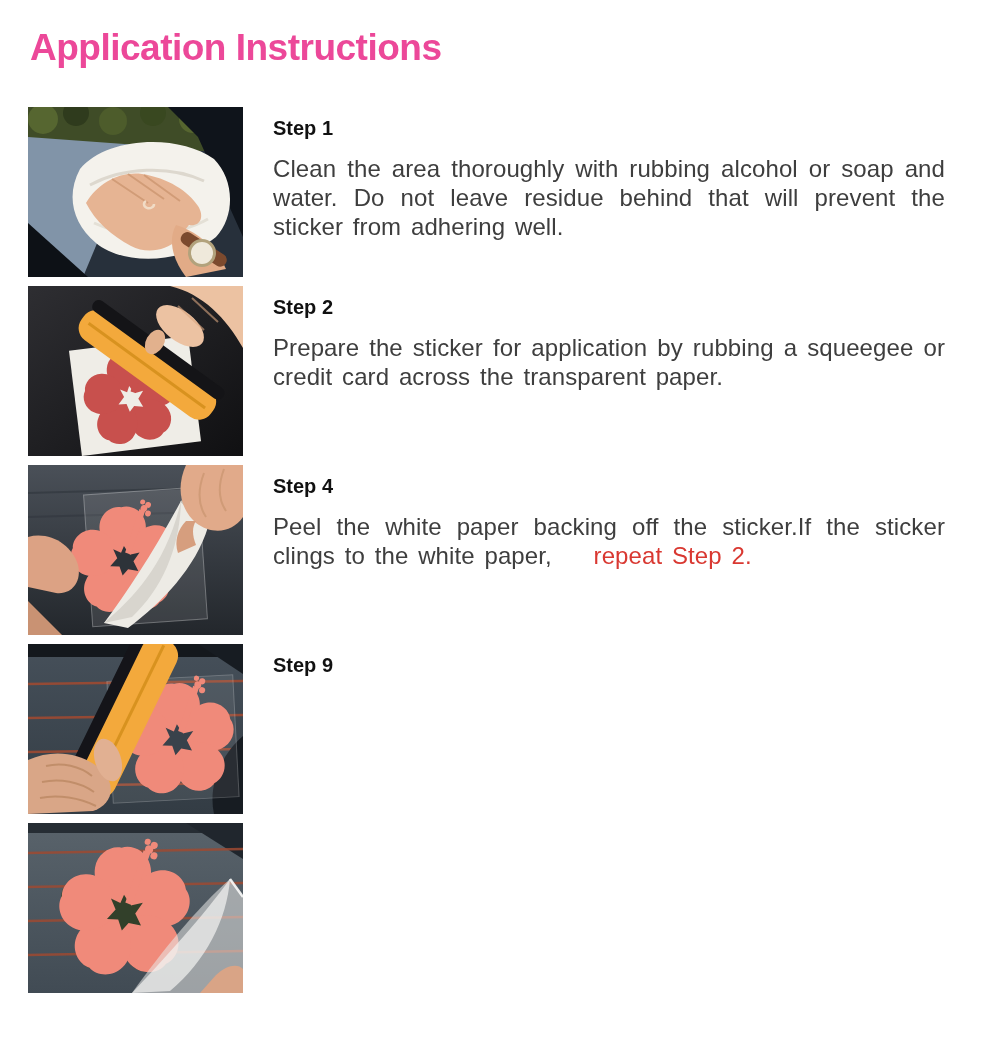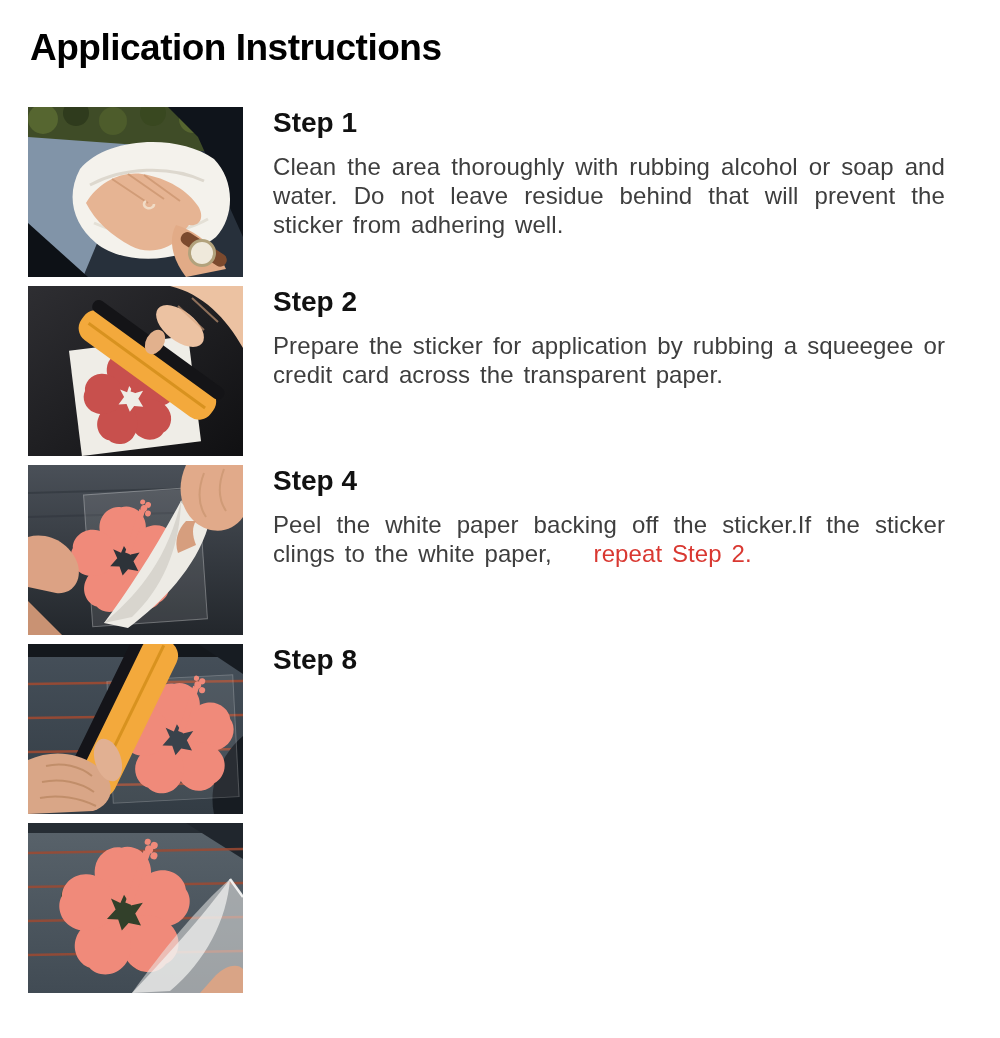--- a/index.html
+++ b/index.html
@@ -1,23 +1,23 @@
 <!DOCTYPE html>
 <html style="--accent-red: #d93831; --flower-red: #c8504d; --flower-salmon: #f08a7a; --squeegee-yellow: #f3a93c; --defroster-red: #9e4a32;"><head>
 <meta charset="utf-8">
 <style>
   html,body{margin:0;padding:0;background:#ffffff;}
   body{width:1000px;height:1038px;overflow:hidden;font-family:"Liberation Sans",sans-serif;}
   .page{padding:24px 0 0 28px;}
-  .page-title{font-size:37px;font-weight:bold;color:#000000;letter-spacing:-0.5px;margin:4px 4px 38px 2px;line-height:1.1;}
+  .page-title{font-size:37px;font-weight:bold;color:#ec4899;letter-spacing:-0.5px;margin:4px 4px 38px 2px;line-height:1.1;}
   .step-row{display:flex;gap:30px;margin-bottom:9px;}
   .photo{width:215px;height:170px;flex:none;background:#202020;}
   .photo svg{display:block;width:215px;height:170px;}
   .step-text{width:672px;padding-top:1px;}
-  .step-heading{font-size:28px;font-weight:bold;color:#111;margin:0 0 15px 0;line-height:1.05;font-stretch:condensed;}
+  .step-heading{font-size:20px;font-weight:bold;color:#111;margin:10px 0 15px 0;line-height:1.05;font-stretch:condensed;}
   .step-body{font-size:24px;line-height:29px;color:#3e3e3e;margin:0;text-align:justify;letter-spacing:0.1px;word-spacing:3px;}
   .red-link{color:var(--accent-red,#d93831);margin-left:32px;}
   .defs-holder{position:absolute;width:0;height:0;overflow:hidden;}
 </style>
 </head>
 <body>
 
 <svg class="defs-holder" aria-hidden="true">
   <defs>
     <g id="hibiscus">
@@ -176,21 +176,21 @@
         <path d="M0,116 C28,103 60,110 77,130 C88,144 83,161 65,167 L0,170 Z" fill="#d9a687"></path>
         <ellipse cx="80" cy="116" rx="13" ry="22" transform="rotate(-18 80 116)" fill="#e1b092"></ellipse>
         <g stroke="#b8845e" stroke-width="2" fill="none" opacity="0.7">
           <path d="M18,122 C34,118 52,122 64,132"></path>
             <path d="M14,138 C32,134 52,138 66,148"></path>
             <path d="M12,154 C30,150 52,154 68,162"></path>
         </g>
       </svg>
     </div>
     <div class="step-text">
-      <h2 class="step-heading">Step 8</h2>
+      <h2 class="step-heading">Step 9</h2>
     </div>
   </div>
 
   <div class="step-row">
     <div class="photo">
       <svg viewBox="0 0 215 170" aria-label="hand-peeling-transparent-paper-off-applied-sticker">
         <rect width="215" height="170" fill="url(#g5)"></rect>
         <rect width="215" height="10" fill="#262d34"></rect>
         <polygon points="158,0 215,0 215,36" fill="#20262d"></polygon>
         <g opacity="0.85">

